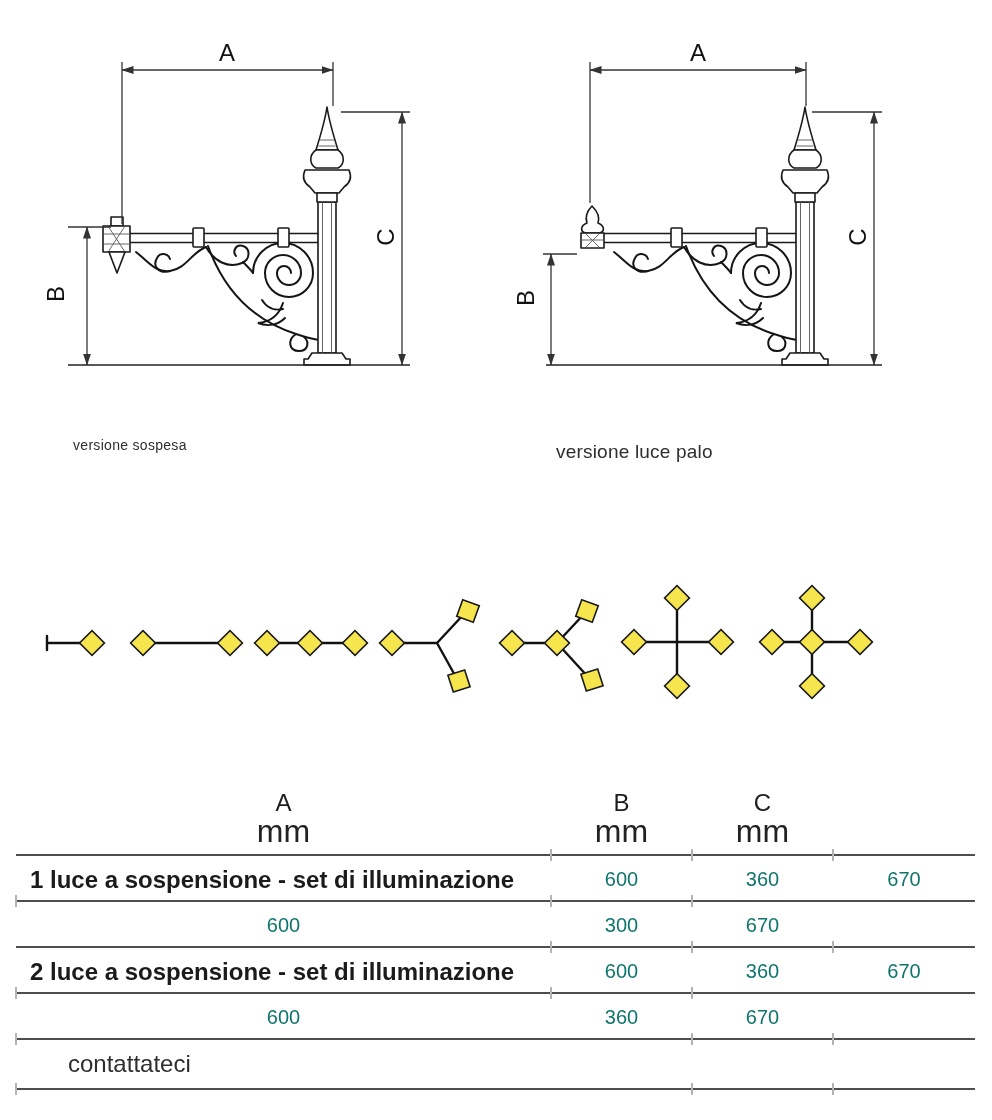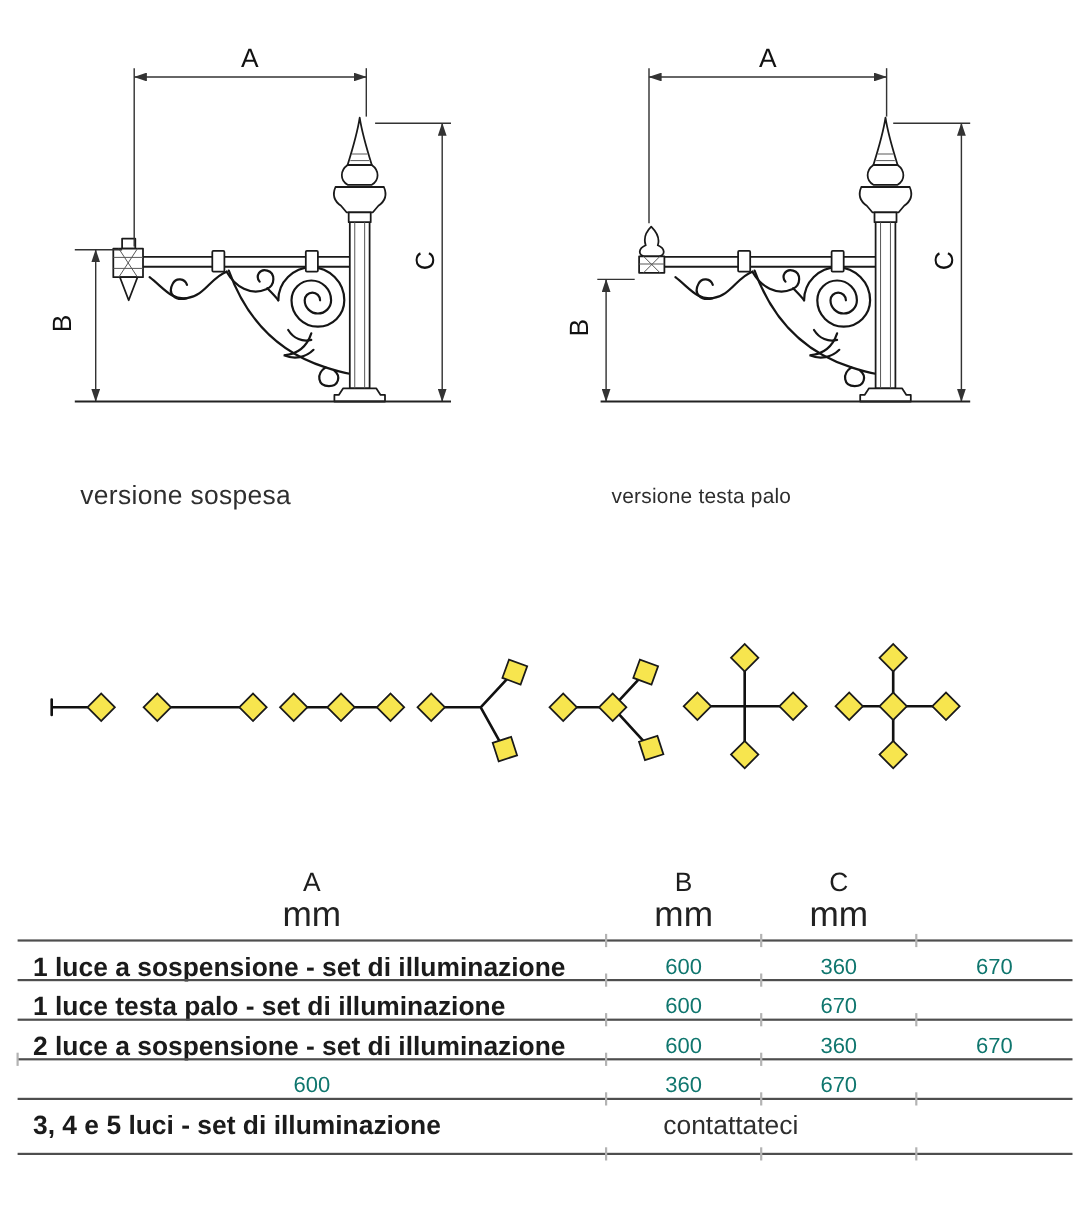--- a/index.html
+++ b/index.html
@@ -2,31 +2,31 @@
 <html><head>
 <meta charset="utf-8">
 <style>
   html,body{margin:0;padding:0;}
   body{
     width:992px;height:1120px;position:relative;background:#ffffff;
     font-family:"Liberation Sans", sans-serif;color:#1d1d1d;overflow:hidden;
   }
   .abs{position:absolute;}
   
-  .caption-left{left:73px;top:437px;font-size:24px;color:#2e2e2e;letter-spacing:.3px;}
+  .caption-left{left:73px;top:437px;font-size:14px;color:#2e2e2e;letter-spacing:.3px;}
   .caption-right{left:556px;top:441px;font-size:19px;color:#2e2e2e;letter-spacing:.2px;}
   
   .spec-table{left:16px;top:788px;width:959px;}
   .thead{display:grid;grid-template-columns:535px 141px 141px 142px;height:66px;}
   .t-title{font-size:27px;letter-spacing:.5px;line-height:58px;padding-left:14px;}
   .t-col{display:flex;flex-direction:column;align-items:center;justify-content:flex-start;}
   .t-col .letter{font-size:24px;line-height:26px;margin-top:2px;}
   .t-col .unit{font-size:32px;line-height:30px;color:#222;text-align:center;}
   .trow{position:relative;display:grid;grid-template-columns:535px 141px 141px 142px;
-        height:36px;border-top:2px solid #4e4e4e;box-sizing:border-box;}
+        height:46px;border-top:2px solid #4e4e4e;box-sizing:border-box;}
   .trow .lbl{font-size:24px;font-weight:600;line-height:47px;padding-left:14px;color:#1b1b1b;
              white-space:nowrap;overflow:hidden;}
   .trow .v{position:relative;text-align:center;font-size:20px;font-weight:400;color:#0f766e;line-height:47px;}
   .v::before, .merged::before{content:"";position:absolute;left:-1px;top:-7px;width:2px;height:12px;background:#b3b3b3;}
   .trow-last{border-bottom:2px solid #4e4e4e;height:52px;grid-template-columns:535px 424px;}
   .merged{position:relative;text-align:left;font-size:24px;font-weight:400;color:#2e2e2e;line-height:47px;padding-left:52px;}
   .merged::after{content:"";position:absolute;left:-1px;bottom:-7px;width:2px;height:12px;background:#b3b3b3;}
   .tick{position:absolute;top:0;bottom:0;width:0;}
   .tick::before{content:"";position:absolute;left:-1px;top:-7px;width:2px;height:12px;background:#b3b3b3;}
   .tick::after{content:"";position:absolute;left:-1px;bottom:-7px;width:2px;height:12px;background:#b3b3b3;}
@@ -120,21 +120,21 @@
     </g>
     <g fill="#111" font-size="24" text-anchor="middle">
       <text x="698" y="61">A</text>
       <text x="528" y="298" transform="rotate(-90 528 298)" dominant-baseline="middle">B</text>
       <text x="860" y="237" transform="rotate(-90 860 237)" dominant-baseline="middle">C</text>
     </g>
   </g>
 </svg>
 
 <div class="abs caption-left">versione sospesa</div>
-<div class="abs caption-right">versione testa palo</div>
+<div class="abs caption-right">versione luce palo</div>
 
 <svg class="abs" style="left:0;top:560px" width="992" height="160" viewBox="0 0 992 160">
   <defs>
     <g id="dmd">
         <rect x="-8.8" y="-8.8" width="17.6" height="17.6" fill="#F7E54E" stroke="#1a1a1a" stroke-width="1.6"></rect>
       </g>
   </defs>
   <g stroke="#111" stroke-width="2.4" fill="none" stroke-linecap="round">
     <path d="M47 76 V90 M47 83 H81"></path>
     <path d="M143 83 H230"></path>
@@ -198,34 +198,33 @@
     </div>
   </div>
 
   <div class="trow">
     <div class="lbl">1 luce a sospensione - set di illuminazione</div>
     <div class="v">600</div>
     <div class="v">360</div>
     <div class="v">670</div>
   </div>
   <div class="trow">
-    <div class="lbl">1 luce testa palo - set di illuminazione</div>
-    <div class="v">600</div>
+    <div class="v">600</div>
+    <div class="v">300</div>
     <div class="v">670</div>
   </div>
   <div class="trow">
     <div class="lbl">2 luce a sospensione - set di illuminazione</div>
     <div class="v">600</div>
     <div class="v">360</div>
     <div class="v">670</div>
   </div>
   <div class="trow">
     <div class="v">600</div>
     <div class="v">360</div>
     <div class="v">670</div>
   </div>
   <div class="trow trow-last">
-    <div class="lbl">3, 4 e 5 luci - set di illuminazione</div>
     <div class="merged">contattateci</div>
     <i class="tick p1" style="left:676px"></i>
     <i class="tick p2" style="left:817px"></i>
   </div>
 </div>
 
 </body></html>

